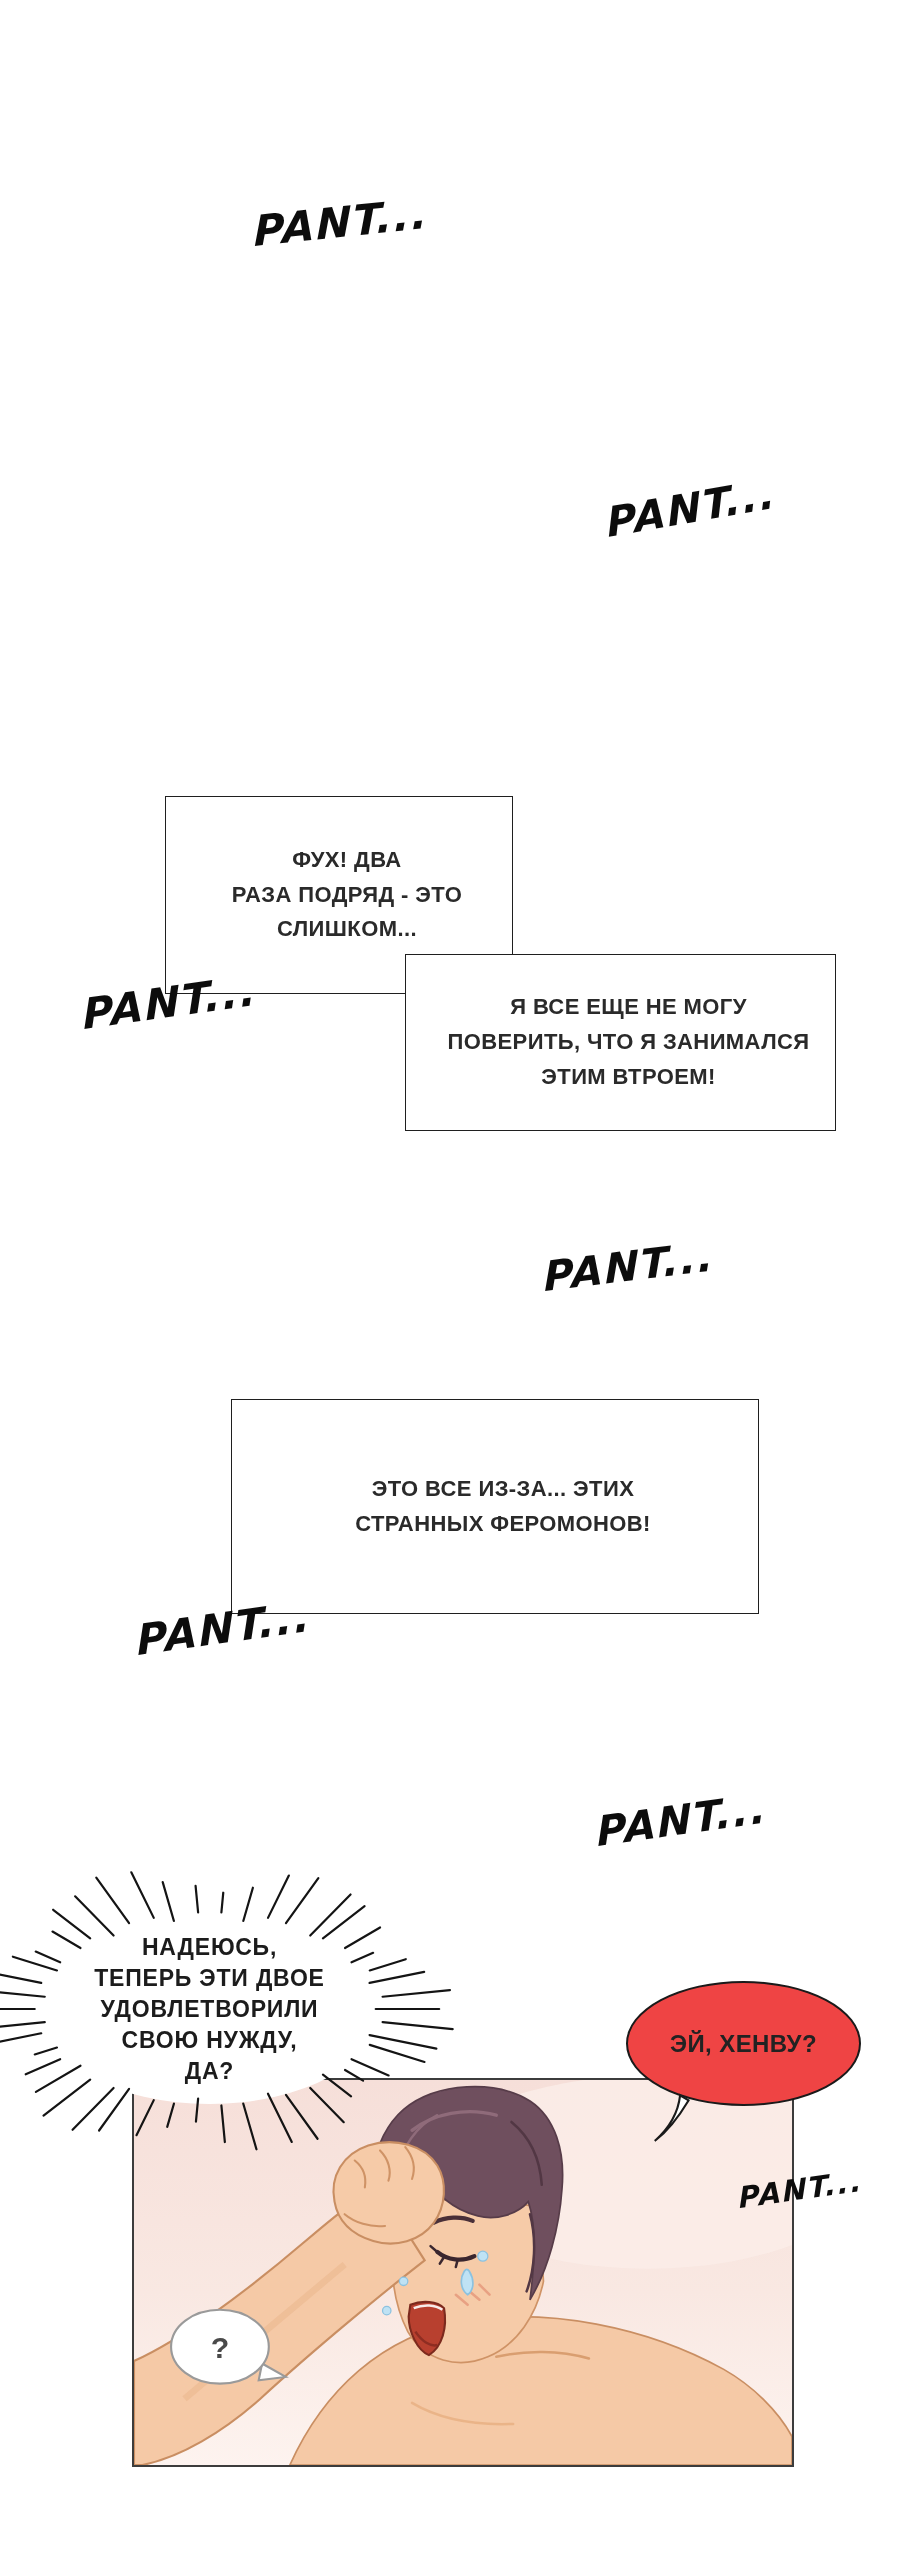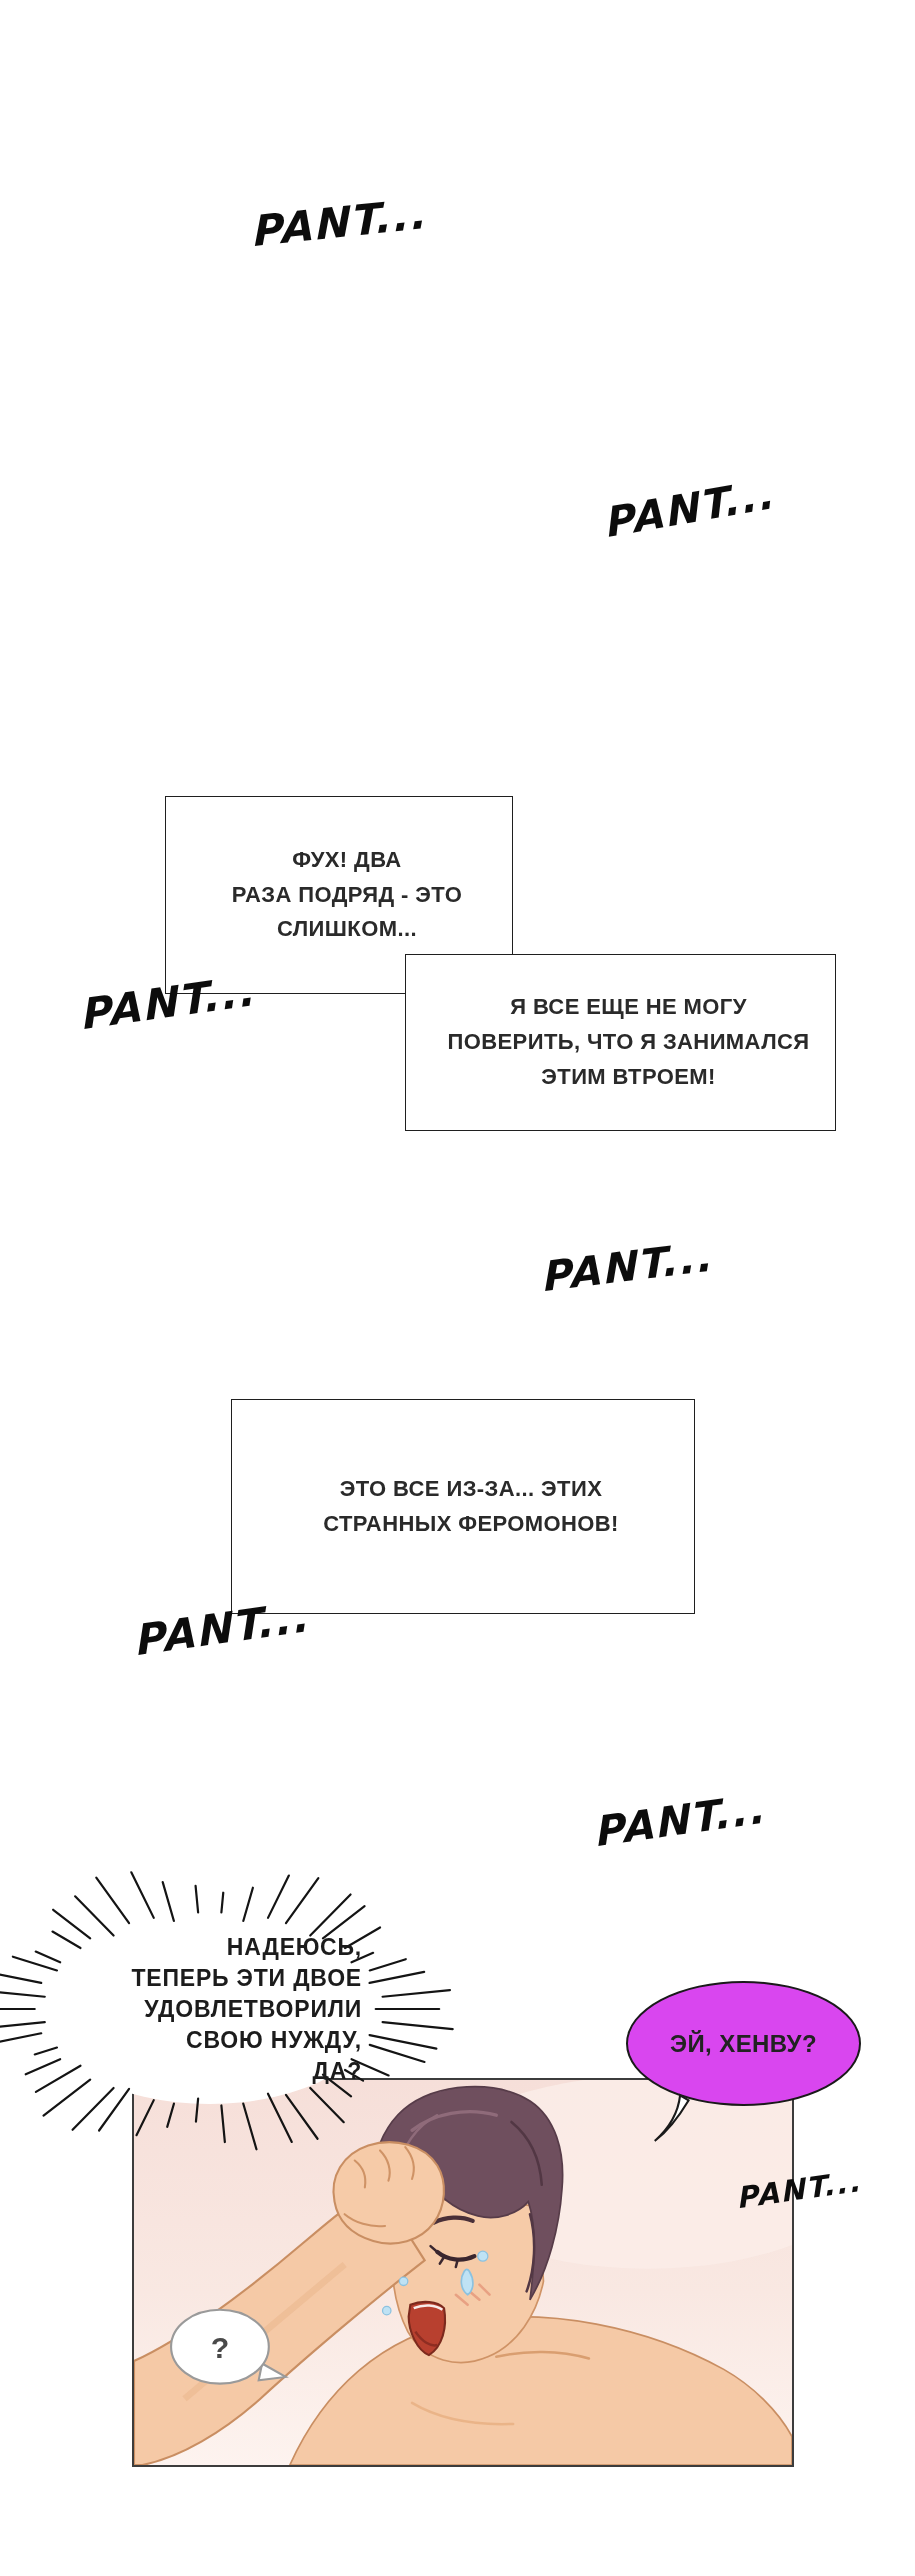--- a/index.html
+++ b/index.html
@@ -49,21 +49,21 @@
     position:absolute; left:91px; top:74px; width:305px;
     text-align:center; white-space:pre-line;
     font-weight:700; font-size:23px; line-height:1.35;
     letter-spacing:0.8px; color:#1c1c1c;
   }
 
   
   .bubble {
     position:absolute; left:626px; top:1981px;
     width:235px; height:125px;
-    background:#d946ef; border:2.5px solid #1a1a1a; border-radius:50%;
+    background:#ef4444; border:2.5px solid #1a1a1a; border-radius:50%;
     display:flex; align-items:center; justify-content:center;
     z-index:6; 
   }
   .bubble-text { font-weight:700; font-size:24px; color:#222222; letter-spacing:0.4px; }
   .bubble-tail { position:absolute; left:25.4px; top:109px; width:39px; height:54px; overflow:visible; }
 
   .sfx-small { z-index:7; }
 </style>
 </head>
 <body>
@@ -80,21 +80,21 @@
   <div class="dialog-box" style="left:165px; top:796px; width:348px; height:198px;">
     <div class="dialog-text">ФУХ! ДВА
 РАЗА ПОДРЯД - ЭТО
 СЛИШКОМ...</div>
   </div>
   <div class="dialog-box" style="left:405px; top:954px; width:431px; height:177px;">
     <div class="dialog-text">Я ВСЕ ЕЩЕ НЕ МОГУ
 ПОВЕРИТЬ, ЧТО Я ЗАНИМАЛСЯ
 ЭТИМ ВТРОЕМ!</div>
   </div>
-  <div class="dialog-box" style="left:231px; top:1399px; width:464px; height:215px;">
+  <div class="dialog-box" style="left:231px; top:1399px; width:528px; height:215px;">
     <div class="dialog-text">ЭТО ВСЕ ИЗ-ЗА... ЭТИХ
 СТРАННЫХ ФЕРОМОНОВ!</div>
   </div>
 
   <div class="panel">
     <svg viewBox="0 0 781 459" preserveAspectRatio="none">
       <defs>
         <linearGradient id="bgGrad" x1="0" y1="0" x2="0" y2="1">
           <stop offset="0" stop-color="#f6dfd9"></stop>
           <stop offset="0.55" stop-color="#f9e8e2"></stop>
@@ -188,21 +188,21 @@
         <line x1="355.98520010722314" y1="70.58225487845446" x2="380.589097251034" y2="20.737568080988865" stroke="#141414" stroke-width="2.6" stroke-linecap="round"></line>
         <line x1="377.17274739530586" y1="76.78108510212924" x2="415.3448671618632" y2="23.739515229036016" stroke="#141414" stroke-width="2.6" stroke-linecap="round"></line>
         <line x1="405.7961463556626" y1="91.40119134089312" x2="453.31957324090746" y2="42.92693378067048" stroke="#141414" stroke-width="2.6" stroke-linecap="round"></line>
         <line x1="420.78041607085606" y1="94.6847000722938" x2="469.8441531405425" y2="56.85990702425042" stroke="#141414" stroke-width="2.6" stroke-linecap="round"></line>
         <line x1="446.79652588511044" y1="106.05597434682994" x2="488.1050707335929" y2="81.85893870479839" stroke="#141414" stroke-width="2.6" stroke-linecap="round"></line>
         <line x1="454.4662032911117" y1="122.92410129624396" x2="479.93532758385805" y2="111.77265663551005" stroke="#141414" stroke-width="2.6" stroke-linecap="round"></line>
         <line x1="475.94552811012335" y1="132.58227575752852" x2="518.4195823988938" y2="119.29893435782768" stroke="#141414" stroke-width="2.6" stroke-linecap="round"></line>
         <line x1="475.7317883201687" y1="147.24316808809922" x2="540.0906438055248" y2="134.25976403450886" stroke="#141414" stroke-width="2.6" stroke-linecap="round"></line>
         <line x1="491.0813048834841" y1="163.56633519579788" x2="570.4885749915958" y2="155.7080549930867" stroke="#141414" stroke-width="2.6" stroke-linecap="round"></line>
       </svg>
-    <div class="burst-text" style="top:74px;text-align:right;">НАДЕЮСЬ,
+    <div class="burst-text" style="top:74px;">НАДЕЮСЬ,
 ТЕПЕРЬ ЭТИ ДВОЕ
 УДОВЛЕТВОРИЛИ
 СВОЮ НУЖДУ,
 ДА?</div>
   </div>
 
   <div class="bubble">
     <div class="bubble-text">ЭЙ, ХЕНВУ?</div>
     <svg class="bubble-tail" viewBox="0 0 46 64">
       <path d="M 32 4 C 30 22 20 42 2 58 C 18 46 30 30 42 10 Z" fill="#ffffff" stroke="#1a1a1a" stroke-width="2.5"></path>

